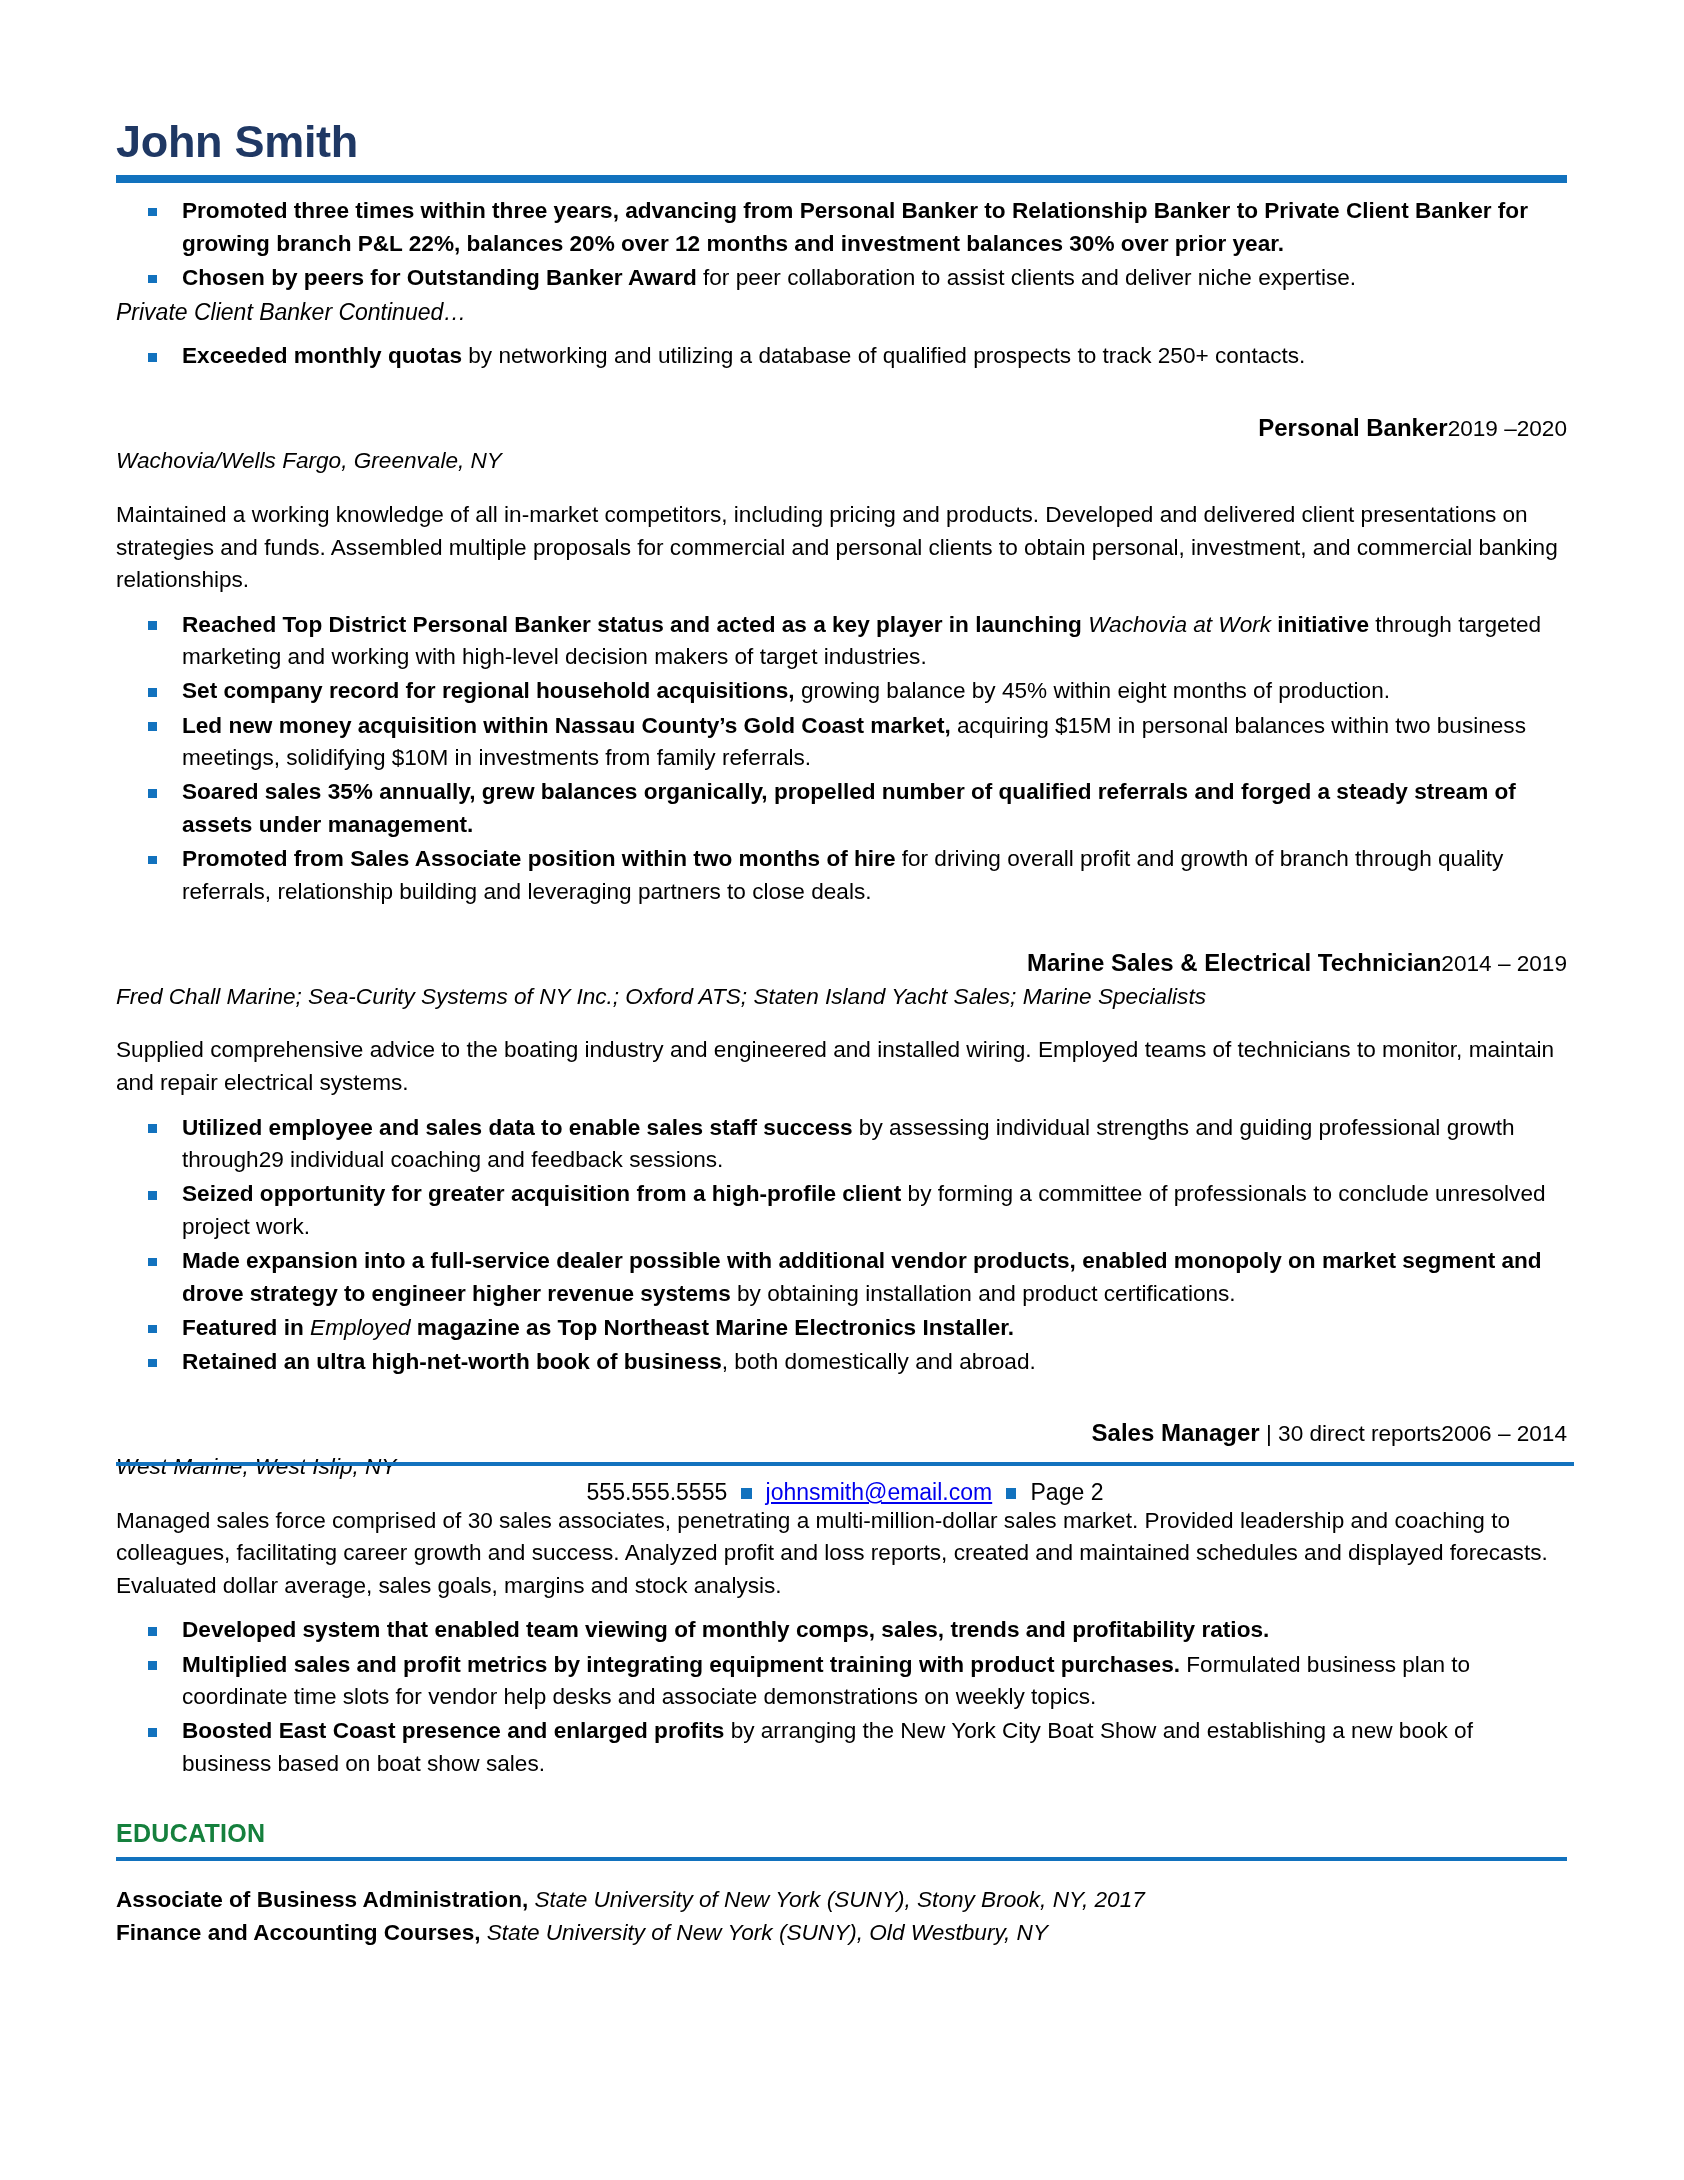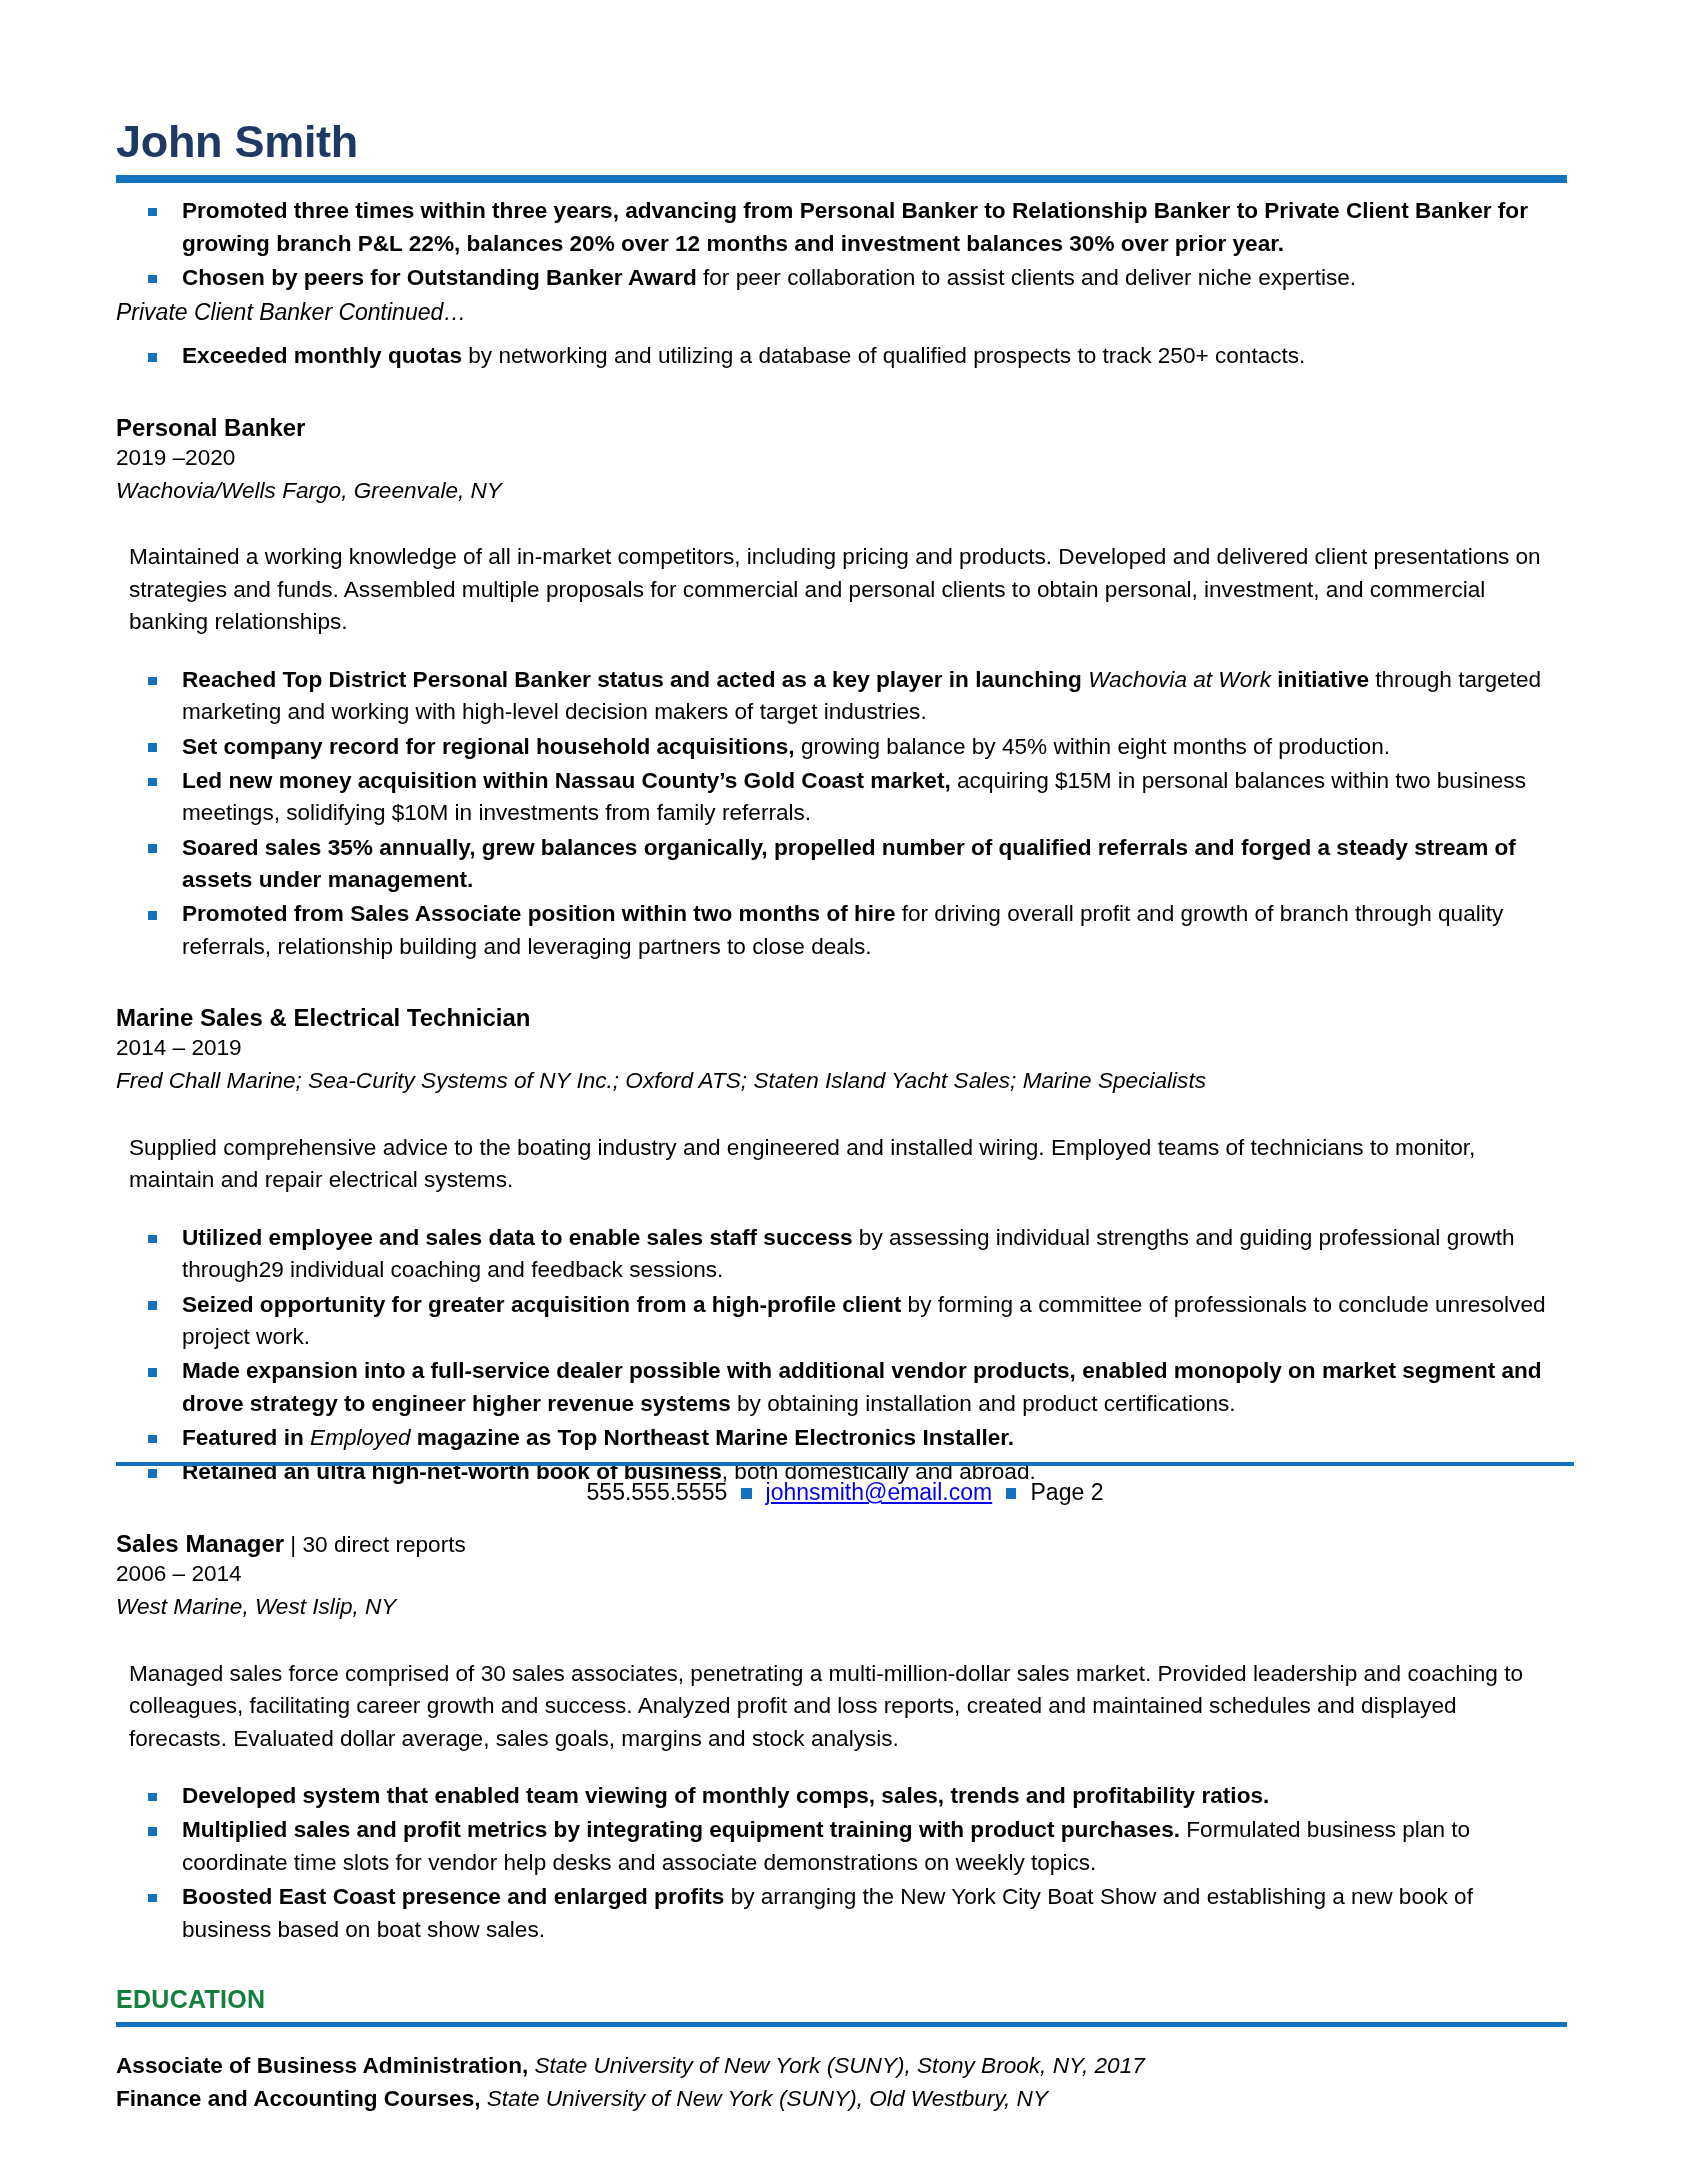--- a/index.html
+++ b/index.html
@@ -43,21 +43,21 @@
   .rule-thin {
     height: 4.3px;
     background: #1272BE;
     margin-top: 8.5px;
   }
 
   
   .para {
     font-size: 22.6px;
     line-height: 1.44;
-    margin: 13px;
+    margin: 0;
     padding: 0;
     text-align: left;
   }
   .blk-gap-s { height: 12px; }
   .blk-gap-m { height: 22px; }
   .blk-gap-l { height: 37px; }
 
   
   ul.bullets {
     list-style: none;
@@ -81,25 +81,24 @@
     background: #1272BE;
   }
 
   b, .b { font-weight: bold; }
   i, .i { font-style: italic; }
   .bi { font-weight: normal; font-style: italic; }
 
   
   .job-head {
     display: flex;
-    justify-content: space-between;
+    justify-content: flex-end;
     align-items: baseline;
     font-size: 24px;
     line-height: 1.3;
-    flex-direction: column;
   }
   .job-title {
     font-weight: bold;
   }
   .job-title .extra {
     font-weight: normal;
     font-size: 22.6px;
   }
   .job-dates {
     font-weight: normal;

